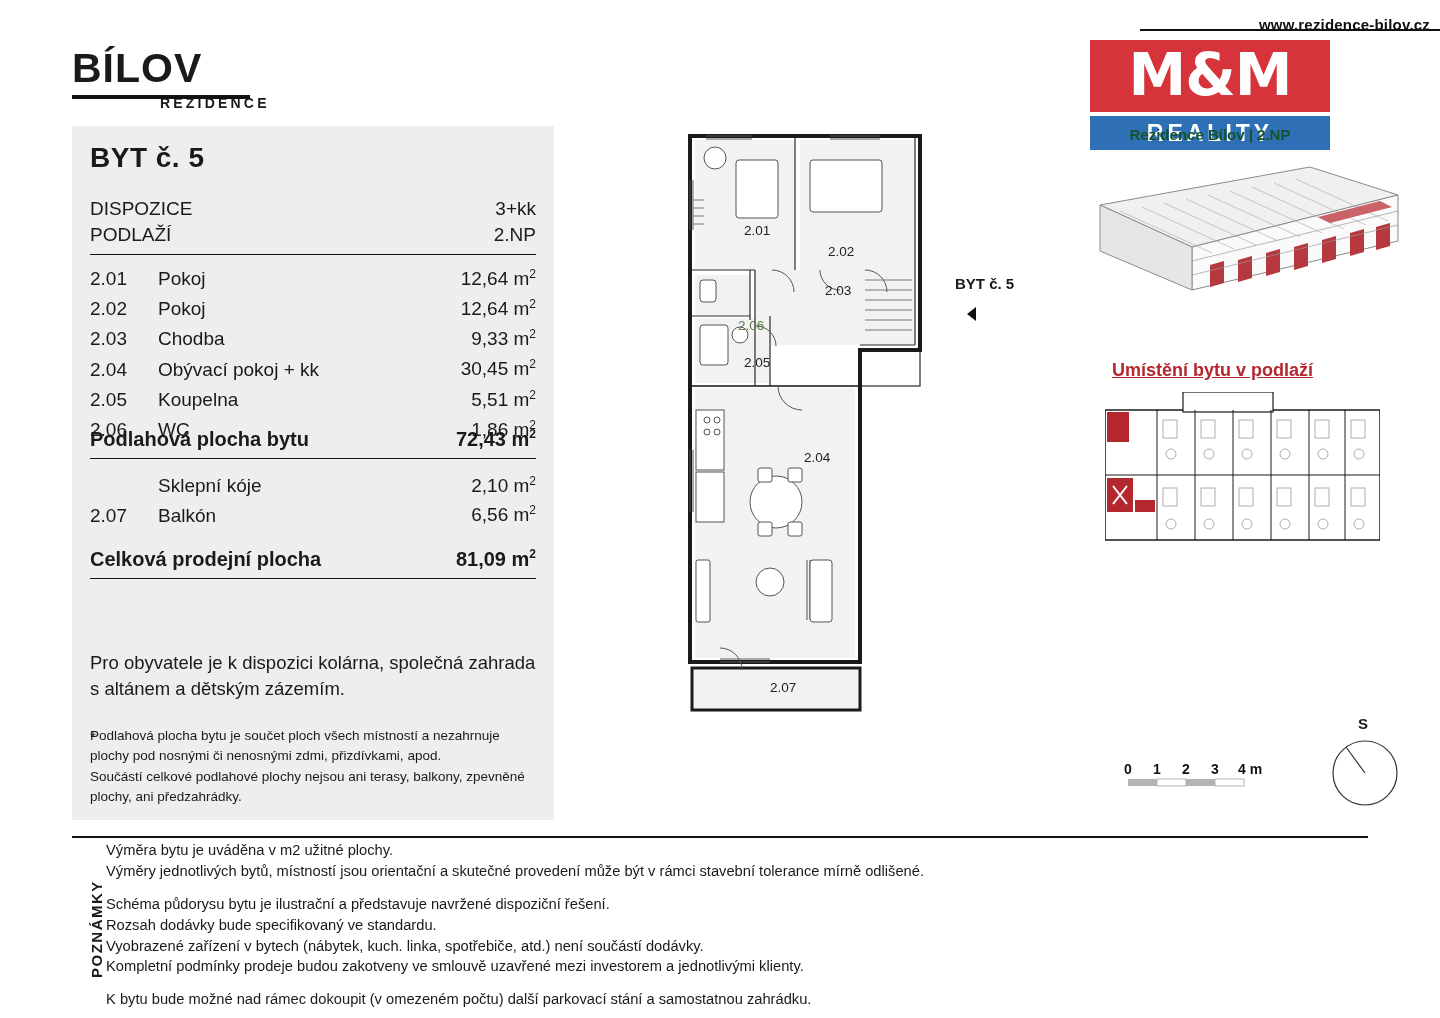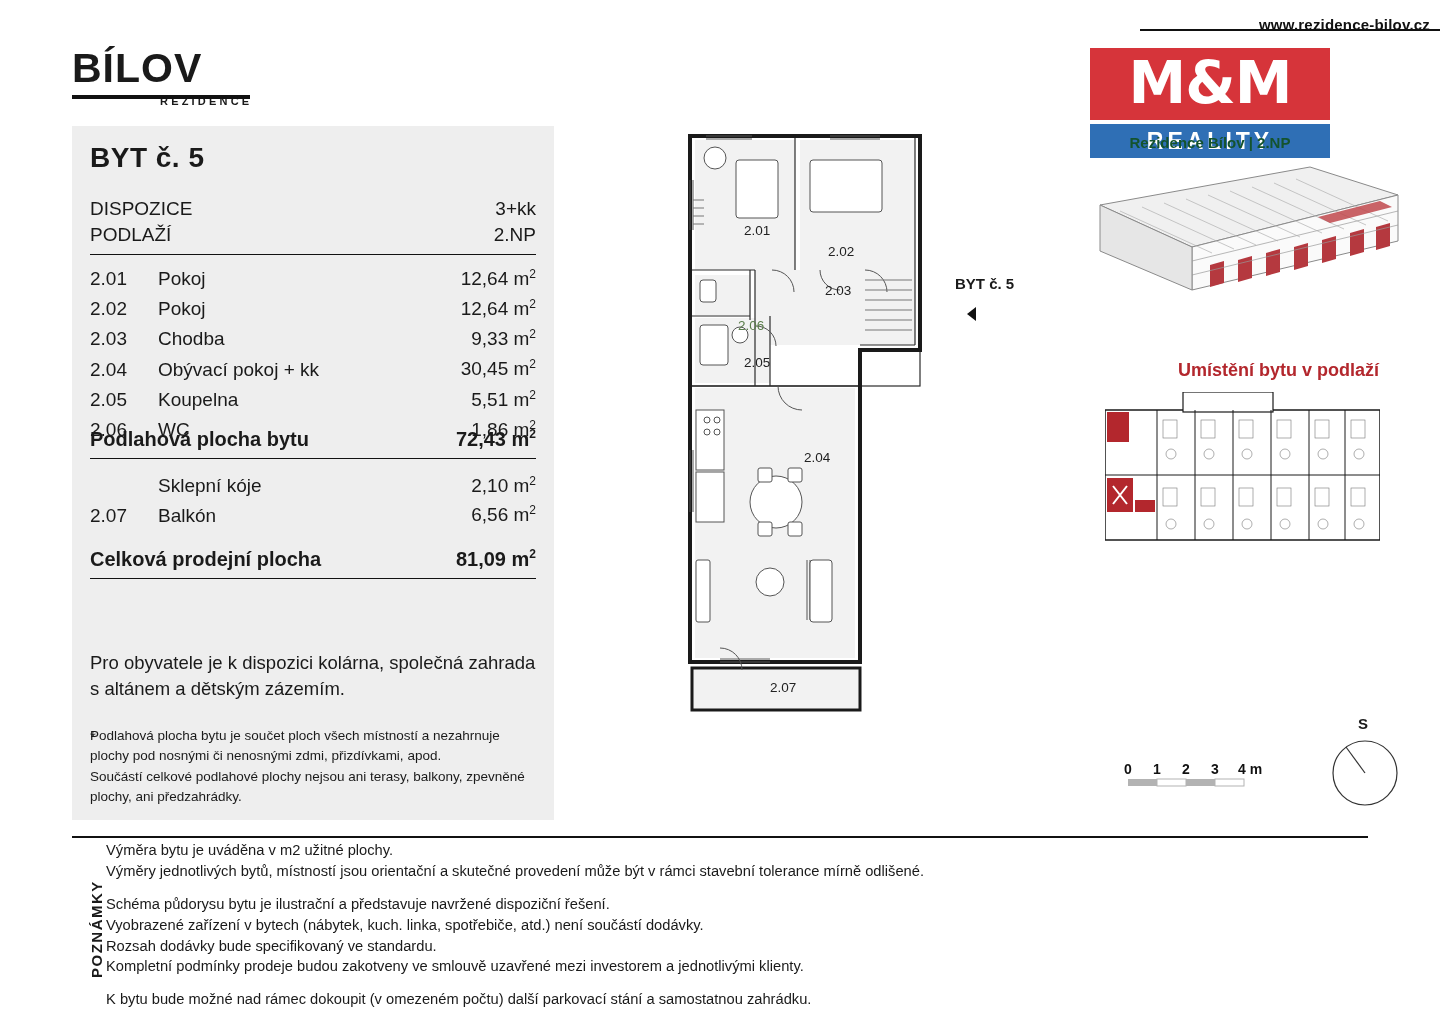--- a/index.html
+++ b/index.html
@@ -30,21 +30,21 @@
   
   .brand {
     position:absolute; left:72px; top:48px; width:320px;
   }
   .brand .name {
     font-size:41px; font-weight:bold; letter-spacing:1px; line-height:1;
     font-family:Liberation Sans, sans-serif;
   }
   .brand .sub {
     margin-top:6px; margin-left:88px;
-    font-size:11px; font-weight:bold; letter-spacing:3.2px;
+    font-size:14px; font-weight:bold; letter-spacing:3.2px;
   }
   .brand .underline {
     position:absolute; left:0px; top:47px; width:178px; height:4px; background:#111;
   }
 
   
   .panel {
     position:absolute; left:72px; top:126px; width:482px; height:694px;
     background:#eeeeee;
   }
@@ -105,21 +105,21 @@
 
   .bytmark { position:absolute; left:955px; top:275px; width:120px; }
   .bytmark .t { font-size:15px; font-weight:bold; }
   .arrowL {
     position:absolute; left:12px; top:32px;
     width:0; height:0; border-top:7px solid transparent; border-bottom:7px solid transparent;
     border-right:9px solid #111;
   }
 
   
-  .mmlogo { position:absolute; left:1090px; top:48px; width:236px; height:110px; }
+  .mmlogo { position:absolute; left:1090px; top:40px; width:236px; height:110px; }
   .mmlogo .red {
     position:absolute; left:0; top:0; width:240px; height:72px; background:#d6343a;
   }
   .mmlogo .mm {
     position:absolute; left:0; top:-2px; width:240px; height:74px;
     color:#fff; font-size:58px; font-weight:bold; text-align:center; line-height:74px;
     font-family:"DejaVu Sans", sans-serif; letter-spacing:-1px;
   }
   .mmlogo .blue {
     position:absolute; left:0; top:76px; width:240px; height:34px; background:#2f6fb5;
@@ -133,22 +133,22 @@
   .mmlogo .tagline {
     position:absolute; left:0; top:86px; width:240px;
     text-align:center; font-size:15px; font-weight:bold; color:#14532d;
   }
 
   
   .building { position:absolute; left:1080px; top:155px; width:330px; height:140px; }
 
   
   .umist-title {
-    position:absolute; left:1178px; top:360px;
-    font-size:18px; font-weight:bold; color:#b3272d;
+    position:absolute; left:1112px; top:360px;
+    font-size:18px; font-weight:bold; color:#b3272d;text-decoration:underline;
   }
   .minimap { position:absolute; left:1105px; top:392px; width:275px; height:165px; }
 
   
   .scalewrap { position:absolute; left:1120px; top:765px; width:160px; height:30px; }
   .scalelbl { position:absolute; font-size:14px; font-weight:bold; color:#111; }
   .compass { position:absolute; left:1320px; top:715px; width:90px; height:95px; }
   .compass .s { position:absolute; left:38px; top:0px; font-size:15px; font-weight:bold; }
 
   
@@ -505,21 +505,21 @@
 
   <div class="bottomrule"></div>
   <div class="poznamky">
     <span>POZNÁMKY</span>
   </div>
   <div class="notes">
     <p>Výměra bytu je uváděna v m2 užitné plochy.</p>
     <p>Výměry jednotlivých bytů, místností jsou orientační a skutečné provedení může být v rámci stavební tolerance mírně odlišené.</p>
     <div class="gap"></div>
     <p>Schéma půdorysu bytu je ilustrační a představuje navržené dispoziční řešení.</p>
+    <p>Rozsah dodávky bude specifikovaný ve standardu.</p>
     <p>Vyobrazené zařízení v bytech (nábytek, kuch. linka, spotřebiče, atd.) není součástí dodávky.</p>
-    <p>Rozsah dodávky bude specifikovaný ve standardu.</p>
     <p>Kompletní podmínky prodeje budou zakotveny ve smlouvě uzavřené mezi investorem a jednotlivými klienty.</p>
     <div class="gap"></div>
     <p>K bytu bude možné nad rámec dokoupit (v omezeném počtu) další parkovací stání a samostatnou zahrádku.</p>
 
   </div>
 
 </div>
 
 </body></html>

